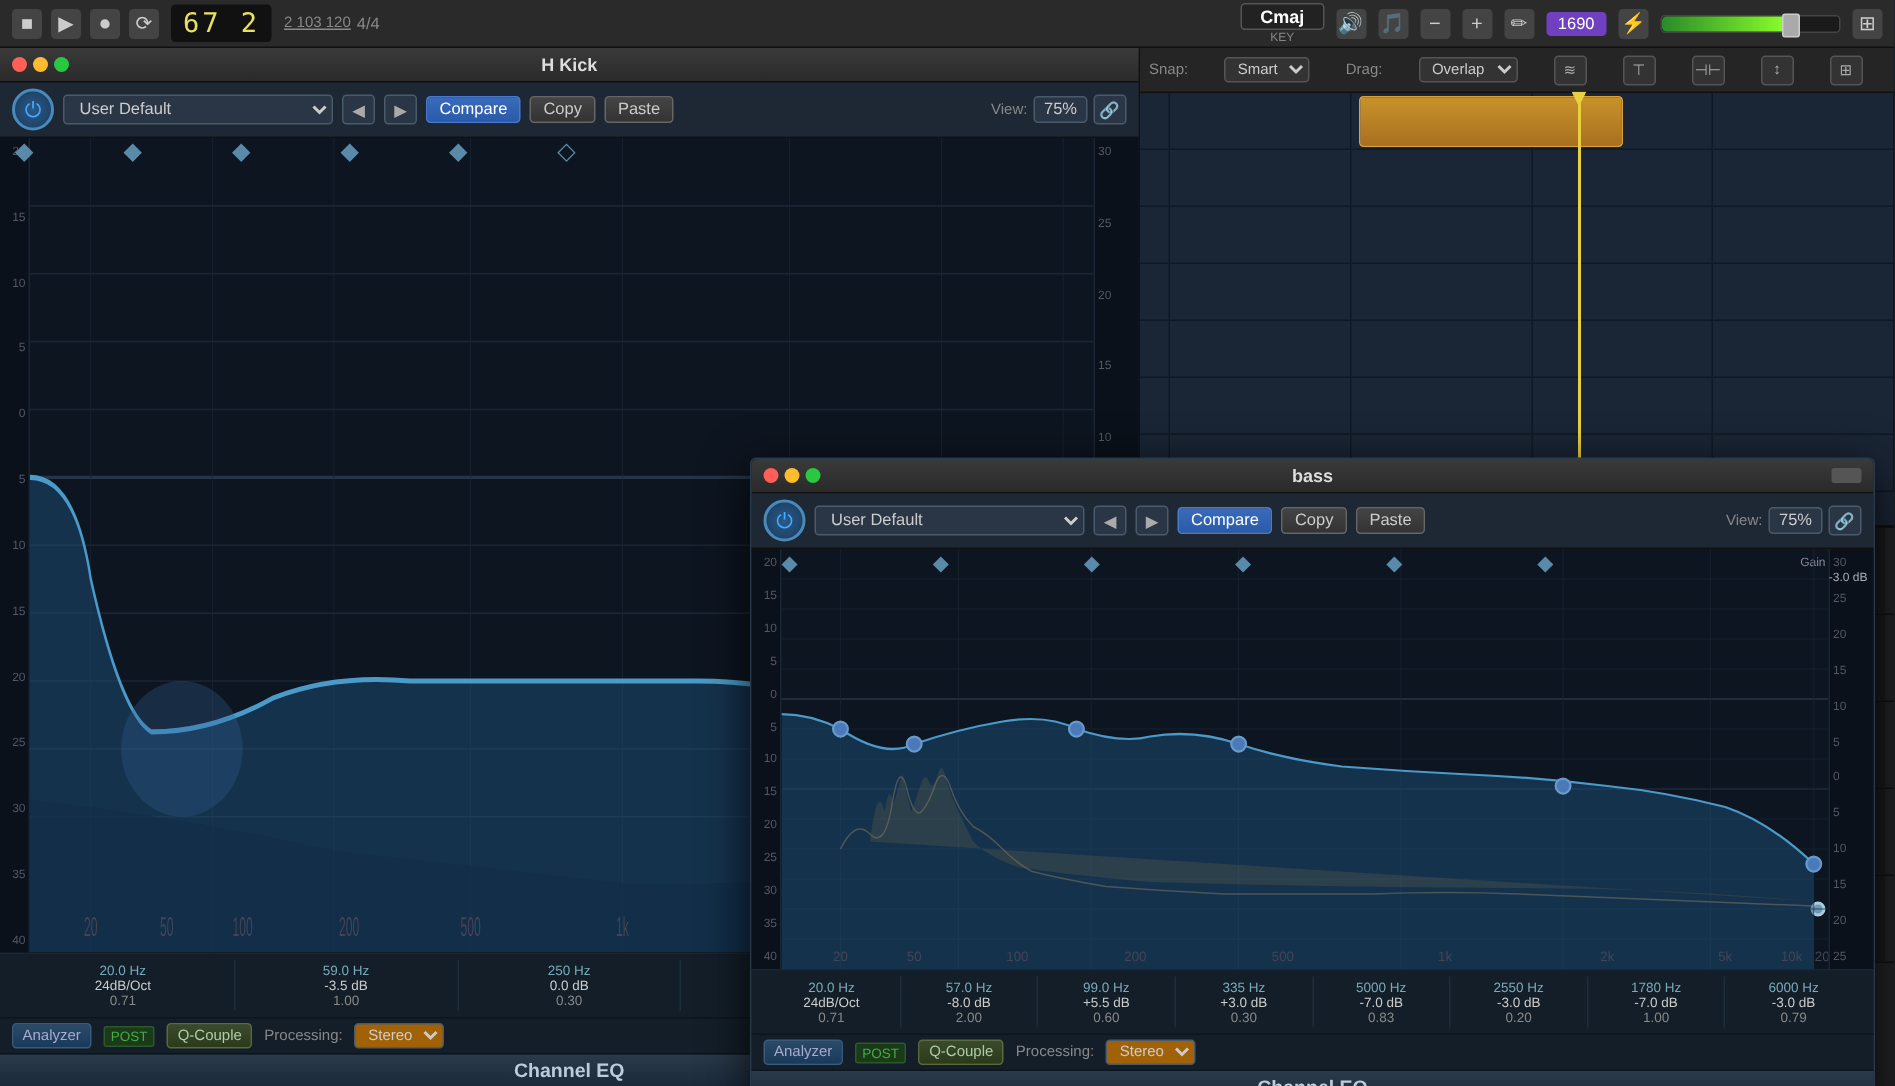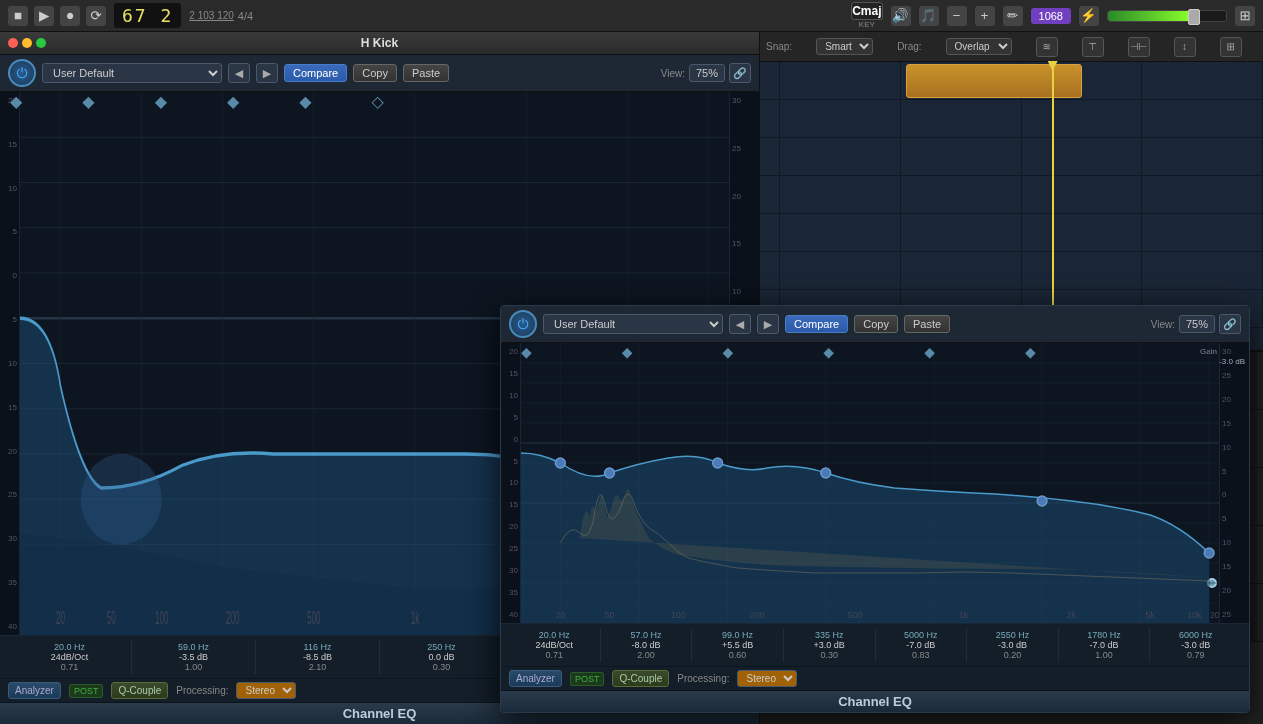--- a/index.html
+++ b/index.html
@@ -623,30 +623,30 @@
     <button class="transport-btn">⏺</button>
     <button class="transport-btn">⟳</button>
   </div>
   <div class="position-display">67  2</div>
   <div style="display:flex;align-items:center;gap:4px;">
     <span style="color:#888;font-size:10px;text-decoration:underline;">2  103  120</span>
     <span style="color:#888;font-size:11px;">4/4</span>
   </div>
   <div style="margin-left:auto; display:flex; align-items:center; gap:8px;">
     <div style="display:flex;flex-direction:column;align-items:center;">
-      <span style="background:#222;border:1px solid #555;border-radius:3px;padding:1px 0;color:#fff;font-weight:bold;font-size:12px;">Cmaj</span>
+      <span style="background:#222;border:1px solid #555;border-radius:3px;padding:1px 12px;color:#fff;font-weight:bold;font-size:12px;">Cmaj</span>
       <span style="color:#888;font-size:8px;">KEY</span>
     </div>
 
     <button class="transport-btn">🔊</button>
     <button class="transport-btn">🎵</button>
     <button class="transport-btn">−</button>
     <button class="transport-btn">+</button>
     <button class="transport-btn">✏</button>
-    <div style="background:#7040c0;border-radius:3px;padding:2px 8px;color:#fff;font-size:11px;cursor:pointer;">1068</div>
+    <div style="background:#7040c0;border-radius:3px;padding:2px 8px;color:#fff;font-size:11px;cursor:pointer;">1690</div>
     <button class="transport-btn">⚡</button>
     <div style="background:#1a1a1a;border:1px solid #444;border-radius:3px;width:120px;height:12px;position:relative;cursor:pointer;">
       <div style="width:70%;height:100%;background:linear-gradient(to right,#2a8a2a,#8aff2a);border-radius:3px;"></div>
       <div style="position:absolute;width:12px;height:16px;background:#aaa;border-radius:2px;top:-2px;left:68%;border:1px solid #ccc;"></div>
     </div>
     <button class="transport-btn">⊞</button>
   </div>
 </div>
 
 <div class="main-layout">
@@ -767,25 +767,20 @@
     <div class="eq-bands-row">
       <div class="eq-band">
         <div class="band-freq">20.0 Hz</div>
         <div class="band-gain">24dB/Oct</div>
         <div class="band-q">0.71</div>
       </div>
       <div class="eq-band">
         <div class="band-freq">59.0 Hz</div>
         <div class="band-gain">-3.5 dB</div>
         <div class="band-q">1.00</div>
-      </div>
-      <div class="eq-band">
-        <div class="band-freq">116 Hz</div>
-        <div class="band-gain">-8.5 dB</div>
-        <div class="band-q">2.10</div>
       </div>
       <div class="eq-band">
         <div class="band-freq">250 Hz</div>
         <div class="band-gain">0.0 dB</div>
         <div class="band-q">0.30</div>
       </div>
       <div class="eq-band">
         <div class="band-freq">750 Hz</div>
         <div class="band-gain">0.0 dB</div>
         <div class="band-q"></div>
@@ -1016,20 +1011,29 @@
         <div class="track-region-area">
           <span class="loops-badge">Loops1</span>
         </div>
       </div>
 
     </div>
   </div>
 </div>
 
 <div class="bass-eq-overlay">
+  <div class="bass-title-bar">
+    <div class="window-dots">
+      <div class="dot dot-red"></div>
+      <div class="dot dot-yellow"></div>
+      <div class="dot dot-green"></div>
+    </div>
+    <span>bass</span>
+    <div class="bass-collapse-btn"></div>
+  </div>
 
   <div class="eq-controls">
     <button class="power-btn">⏻</button>
     <select class="preset-dropdown">
       <option>User Default</option>
     </select>
     <button class="nav-btn">◀</button>
     <button class="nav-btn">▶</button>
     <button class="compare-btn">Compare</button>
     <button class="copy-btn">Copy</button>

